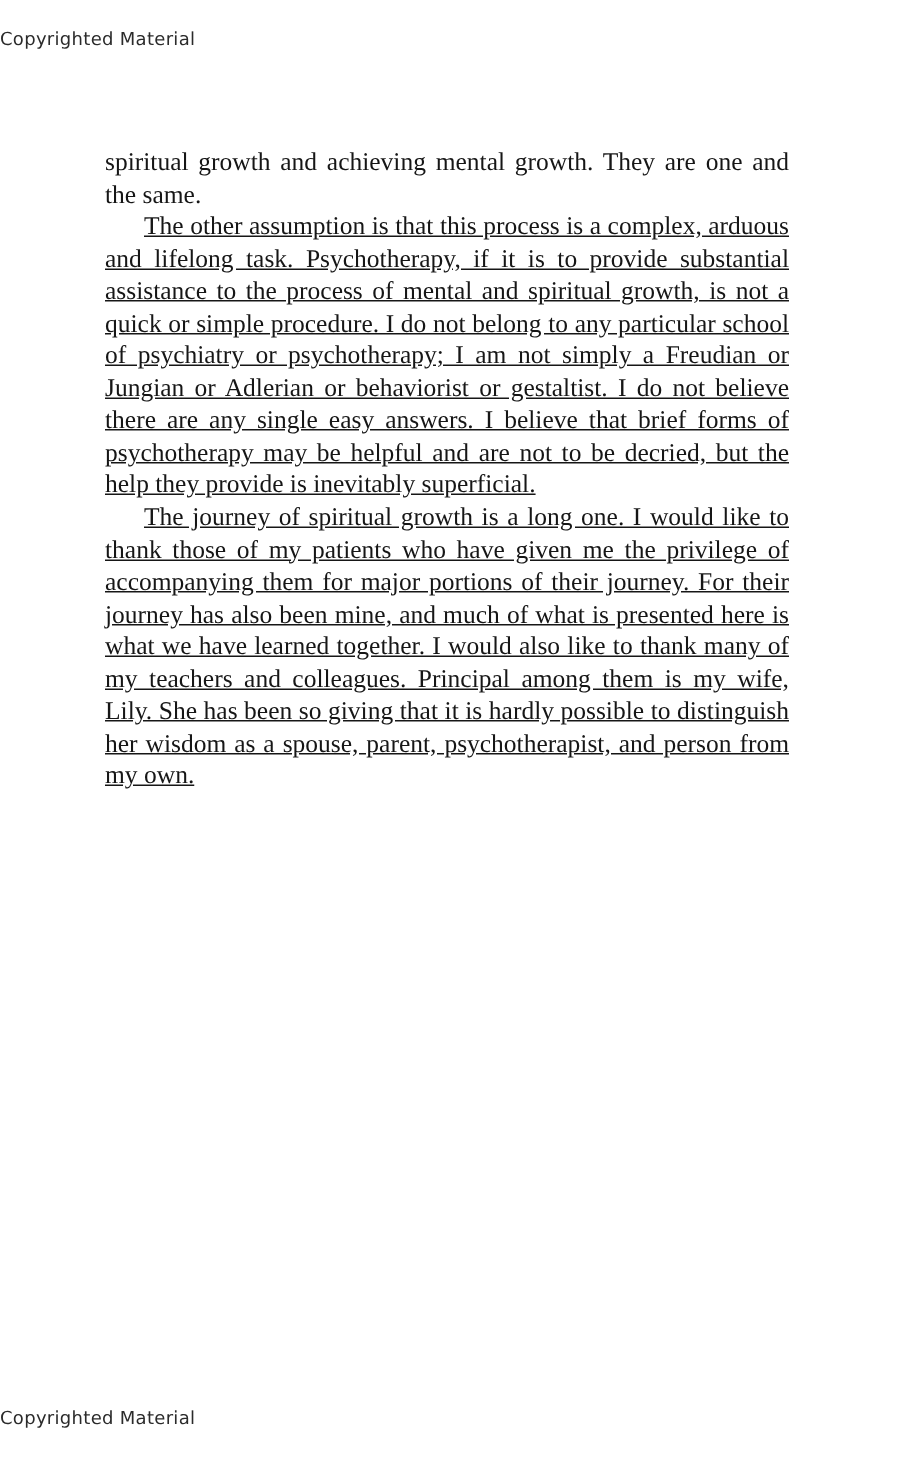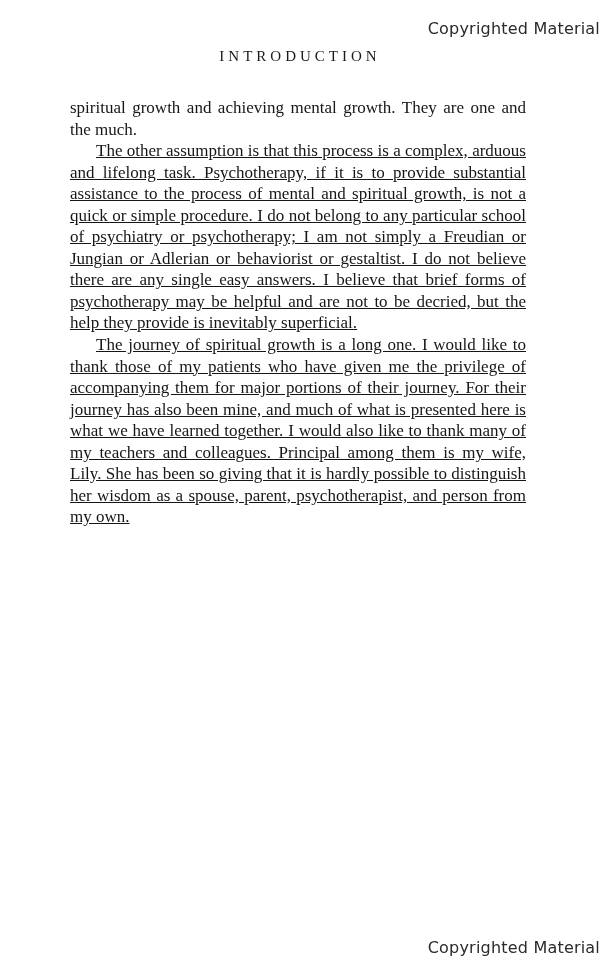--- a/index.html
+++ b/index.html
@@ -13,23 +13,23 @@
     height: 978px;
     background: #ffffff;
     font-family: "Liberation Serif", "DejaVu Serif", serif;
     color: #161616;
     overflow: hidden;
   }
   .copyright {
     position: absolute;
     left: 0;
     width: 100%;
-    text-align: right;
+    text-align: left;
     font-family: "DejaVu Sans", "Liberation Sans", sans-serif;
-    font-size: 16px;
+    font-size: 12px;
     color: #2b2b2b;
     letter-spacing: 0.2px;
   }
   .copyright.top { top: 19px; }
   .copyright.bottom { top: 938px; }
   .chapter-title {
     position: absolute;
     top: 48px;
     left: 0;
     width: 100%;
@@ -57,23 +57,22 @@
     text-decoration: underline;
   }
 </style>
 </head>
 <body>
 
 <div class="page">
 
   <div class="copyright top">Copyrighted Material</div>
 
-  <div class="chapter-title">INTRODUCTION</div>
 
   <div class="text-block">
-    <p>spiritual growth and achieving mental growth. They are one and the much.</p>
+    <p>spiritual growth and achieving mental growth. They are one and the same.</p>
     <p class="indent">The other assumption is that this process is a complex, arduous and lifelong task. Psychotherapy, if it is to provide substantial assistance to the process of mental and spiritual growth, is not a quick or simple procedure. I do not belong to any particular school of psychiatry or psychotherapy; I am not simply a Freudian or Jungian or Adlerian or behaviorist or gestaltist. I do not believe there are any single easy answers. I believe that brief forms of psychotherapy may be helpful and are not to be decried, but the help they provide is inevitably superficial.</p>
     <p class="indent">The journey of spiritual growth is a long one. I would like to thank those of my patients who have given me the privilege of accompanying them for major portions of their journey. For their journey has also been mine, and much of what is presented here is what we have learned together. I would also like to thank many of my teachers and colleagues. Principal among them is my wife, Lily. She has been so giving that it is hardly possible to distinguish her wisdom as a spouse, parent, psychotherapist, and person from my own.</p>
   </div>
 
   <div class="copyright bottom">Copyrighted Material</div>
 
 </div>
 
 </body></html>

